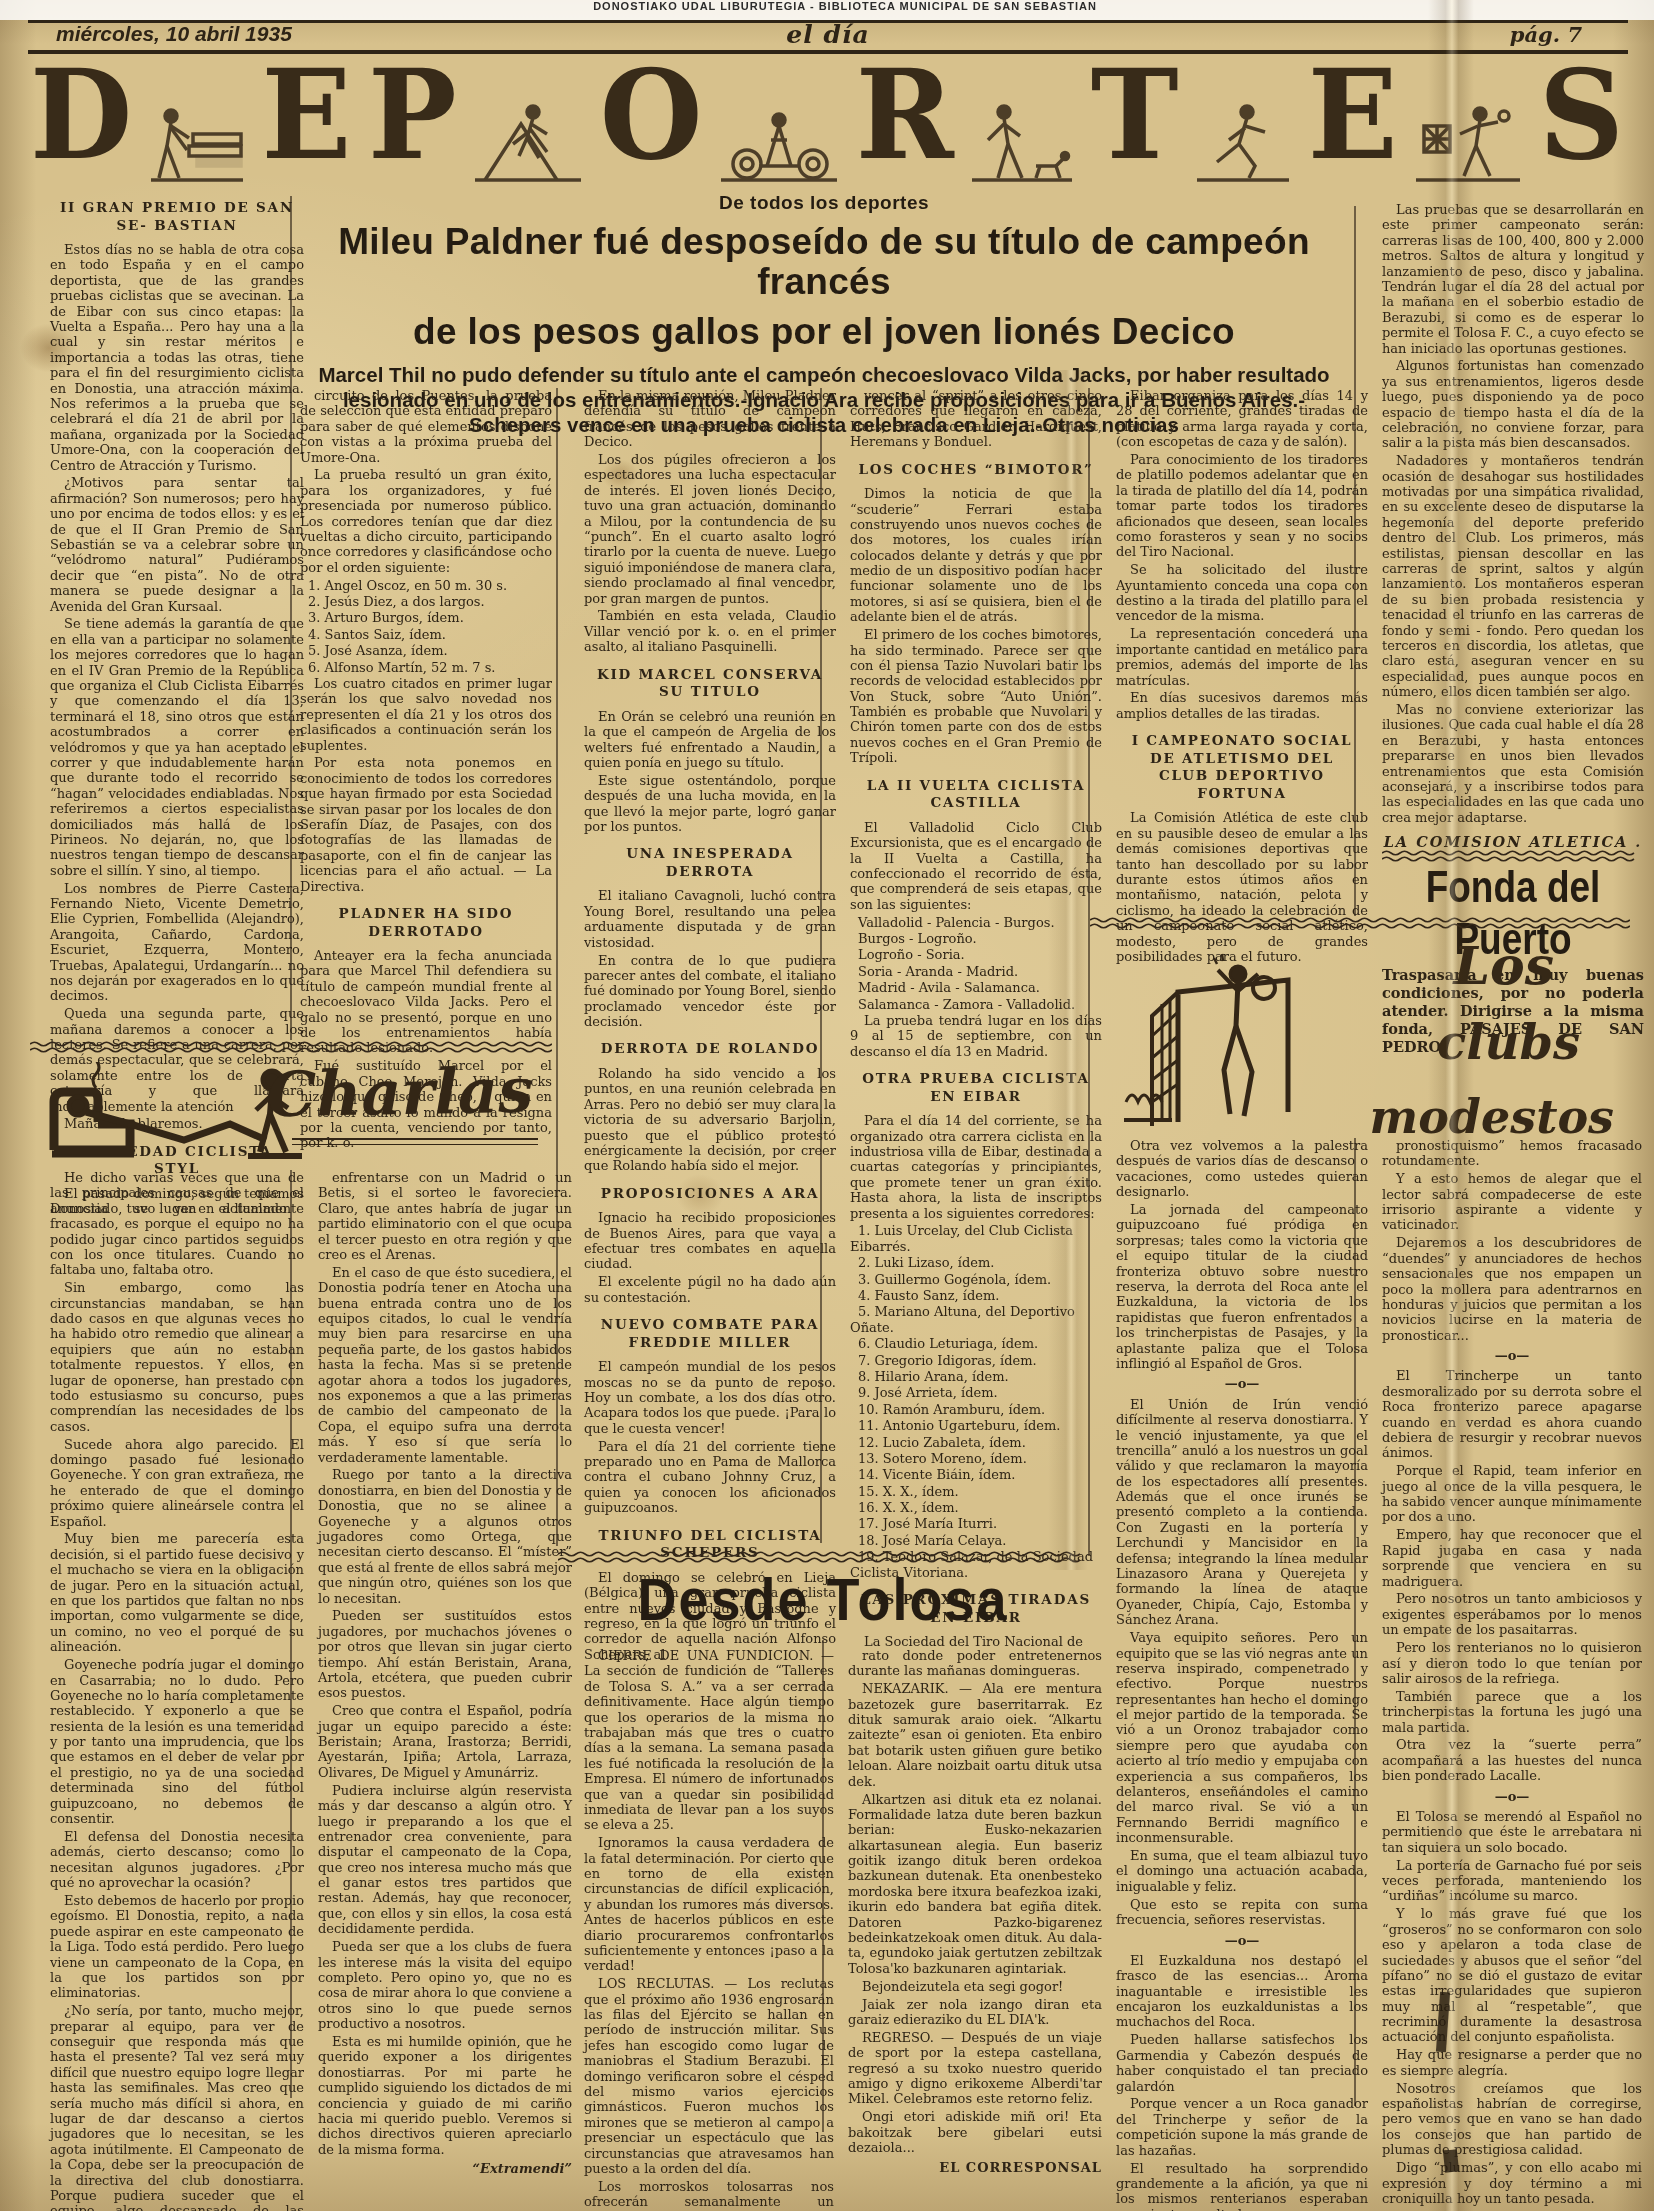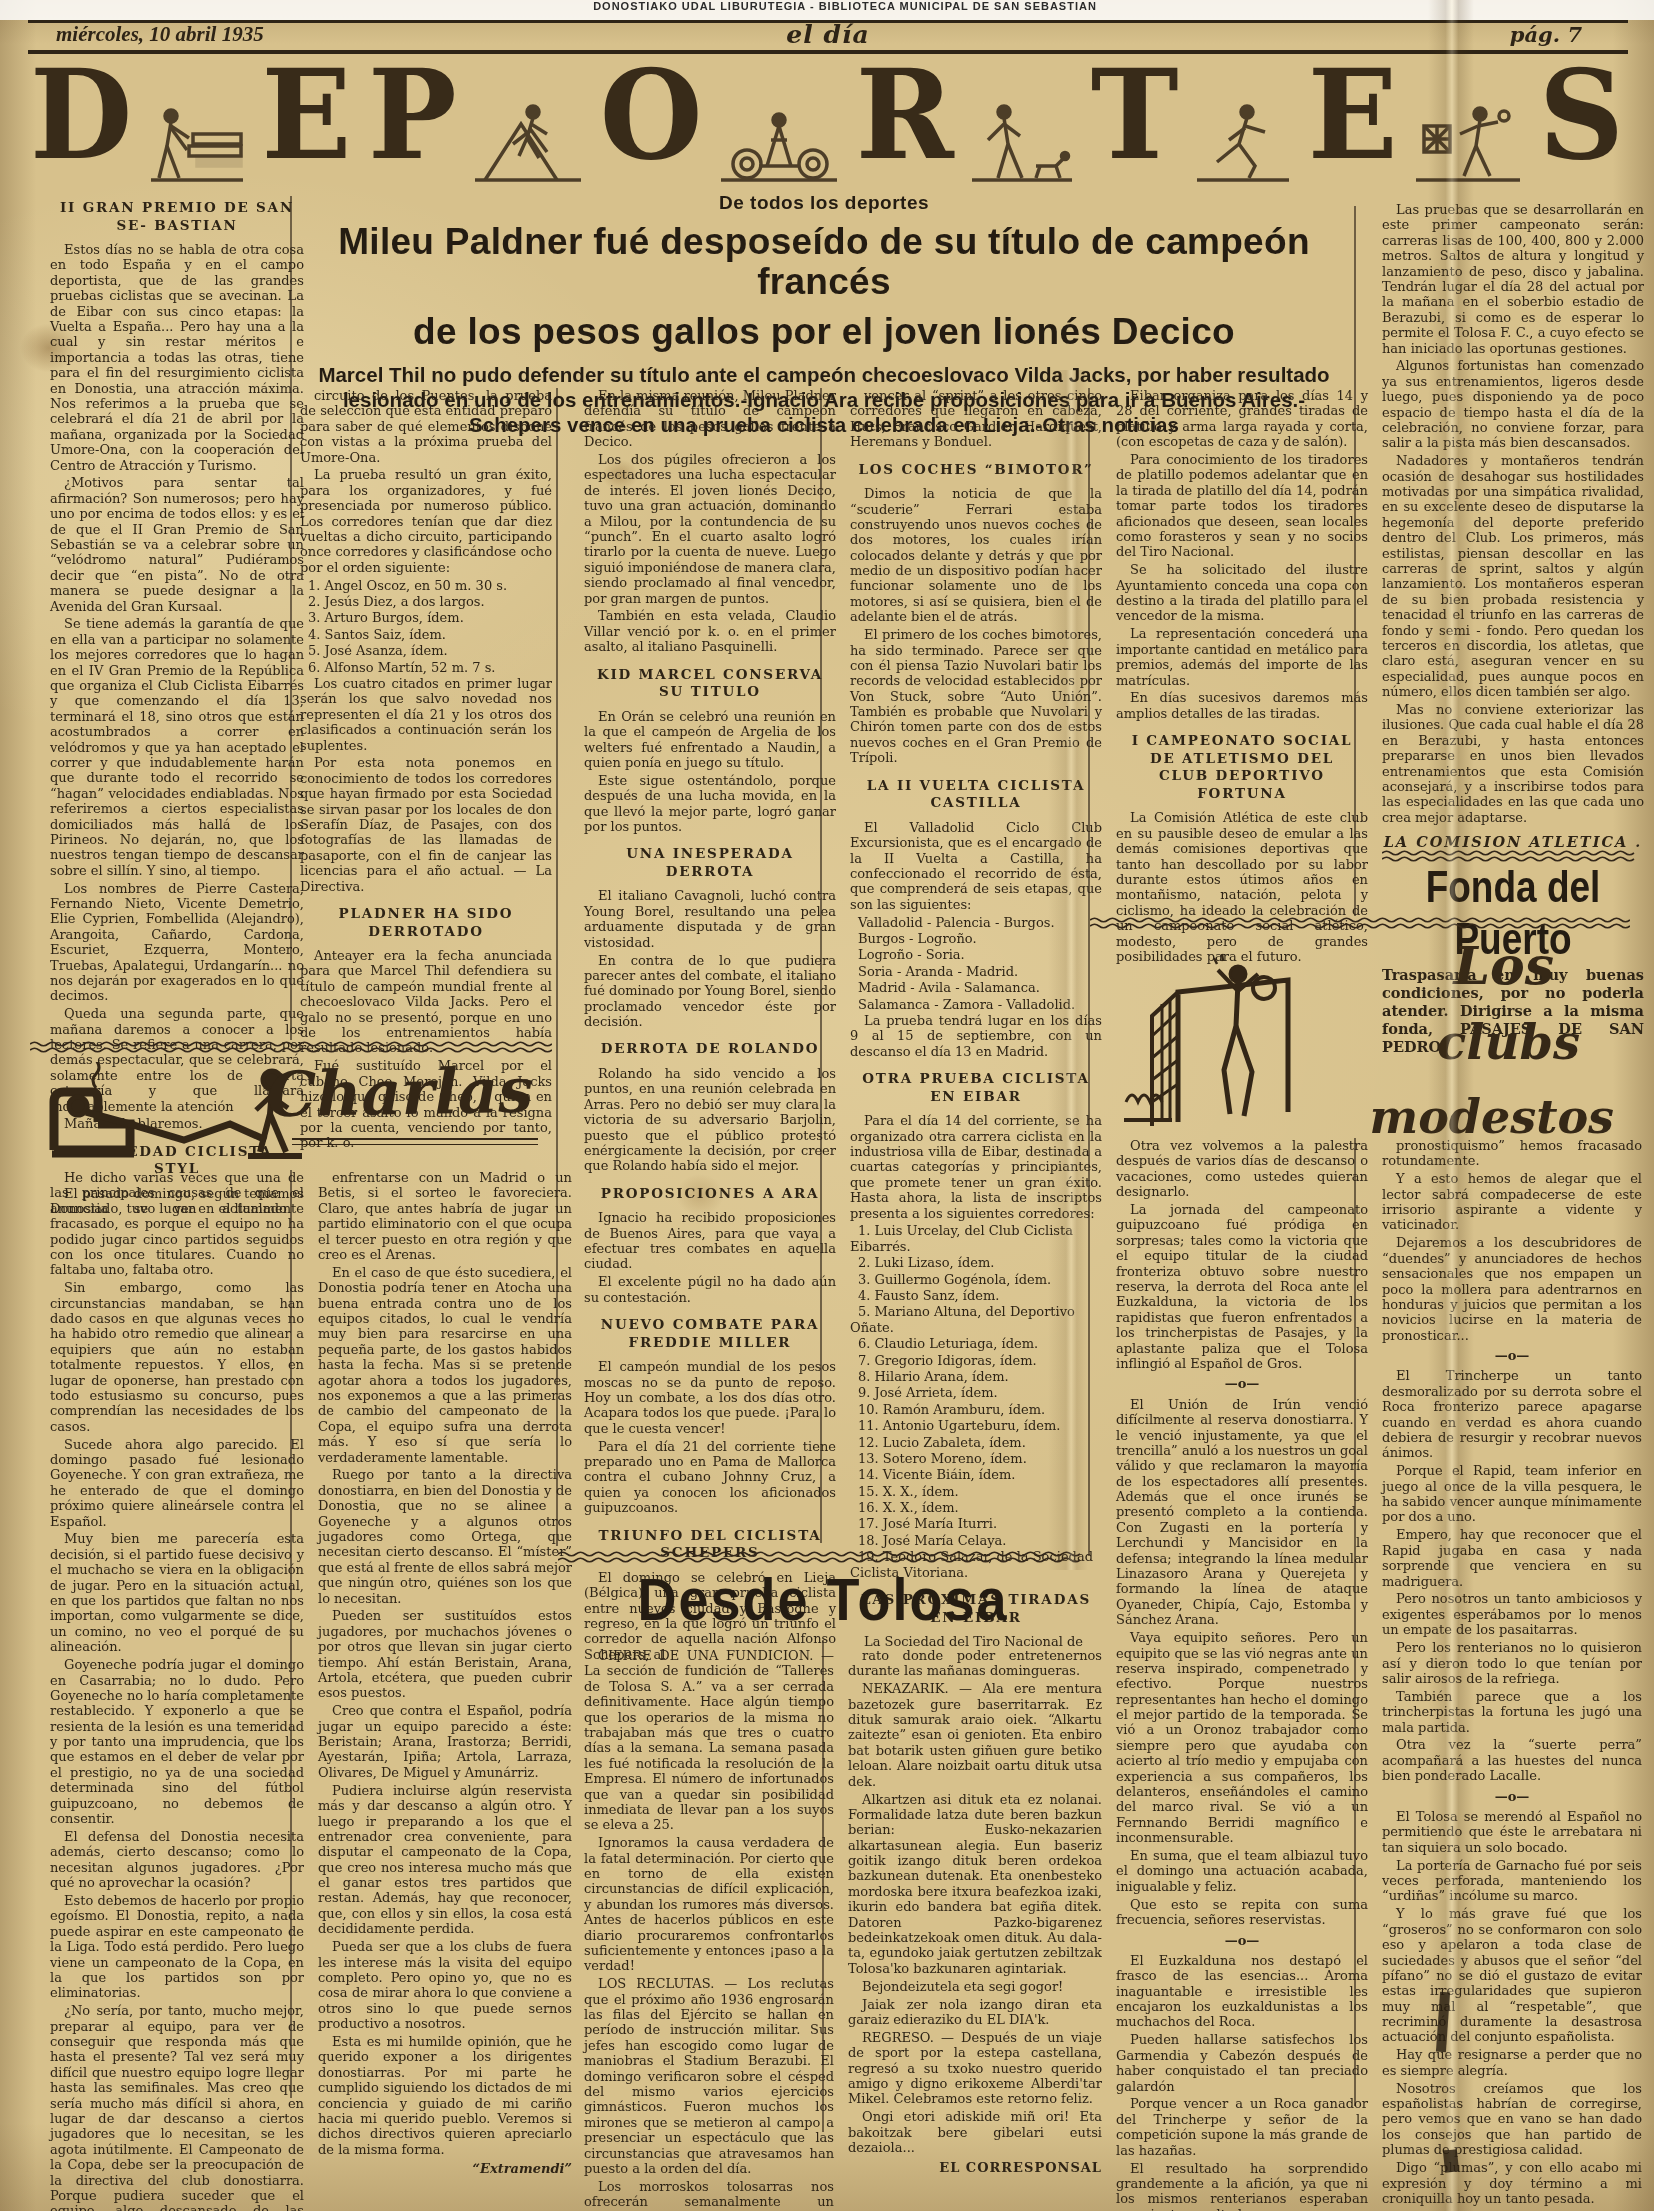--- a/index.html
+++ b/index.html
@@ -20,21 +20,21 @@
   .crease{position:absolute;top:0;height:100%;pointer-events:none;}
   .crease-a{left:1428px;width:46px;background:linear-gradient(90deg,rgba(70,48,15,0) 0,rgba(70,48,15,.16) 38%,rgba(255,246,215,.30) 52%,rgba(70,48,15,.20) 66%,rgba(70,48,15,0) 100%);}
   .crease-b{left:1048px;width:40px;top:370px;height:1200px;background:linear-gradient(90deg,rgba(70,48,15,0) 0,rgba(70,48,15,.12) 45%,rgba(255,246,215,.22) 58%,rgba(70,48,15,.12) 72%,rgba(70,48,15,0) 100%);}
   .foldmark{position:absolute;background:#241a0e;opacity:.8;}
   .stamp-band{position:absolute;left:0;top:0;width:100%;height:20px;background:rgba(255,255,255,.85);
     display:flex;align-items:flex-start;justify-content:center;padding-left:18px;}
   .stamp{font-family:"Liberation Sans",sans-serif;font-size:11px;letter-spacing:1px;color:#2b2b2b;font-weight:bold;}
   .hrule{position:absolute;left:28px;width:1600px;background:#2e2416;}
   .vrule{position:absolute;width:1.5px;background:rgba(46,36,22,.62);}
   .dateline{position:absolute;top:22px;left:28px;width:1600px;height:26px;}
-  .dl-date{position:absolute;left:28px;top:0;font-family:Liberation Serif, serif;font-style:italic;font-weight:bold;font-size:21px;}
+  .dl-date{position:absolute;left:28px;top:0;font-family:Liberation Sans, sans-serif;font-style:italic;font-weight:bold;font-size:21px;}
   .dl-mast{position:absolute;left:0;right:0;top:-2px;text-align:center;font-family:"DejaVu Serif",serif;font-style:italic;font-weight:bold;font-size:25px;letter-spacing:1px;}
   .dl-page{position:absolute;right:46px;top:0;font-family:"DejaVu Serif",serif;font-style:italic;font-weight:bold;font-size:21px;}
   .mast-row{position:absolute;left:30px;top:56px;width:1594px;height:126px;display:flex;align-items:flex-start;justify-content:space-between;}
   .mast-letter{font-family:"DejaVu Serif",serif;font-weight:bold;font-size:118px;line-height:1;color:#382b19;transform:scaleY(1.04);}
   .mast-ico{align-self:flex-end;margin-bottom:-2px;opacity:.88;}
   .feature{position:absolute;left:296px;top:192px;width:1056px;text-align:center;color:#241c12;}
   .kicker{font-family:"Liberation Sans",sans-serif;font-weight:bold;font-size:19px;letter-spacing:.5px;}
   .headline{font-family:"Liberation Sans",sans-serif;font-weight:bold;font-size:37px;line-height:1.08;margin-top:8px;letter-spacing:.3px;}
   .subhead{font-family:"Liberation Sans",sans-serif;font-weight:bold;font-size:20.5px;line-height:1.22;margin-top:10px;padding:0 14px;}
   .col{position:absolute;font-size:13px;line-height:1.185;text-align:justify;margin-left:20px;}

